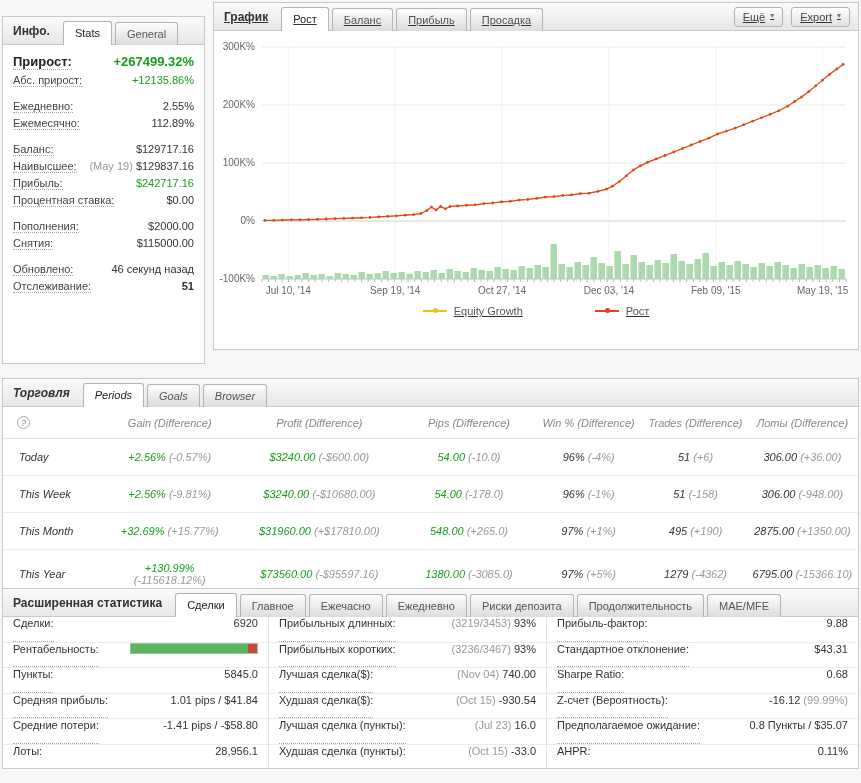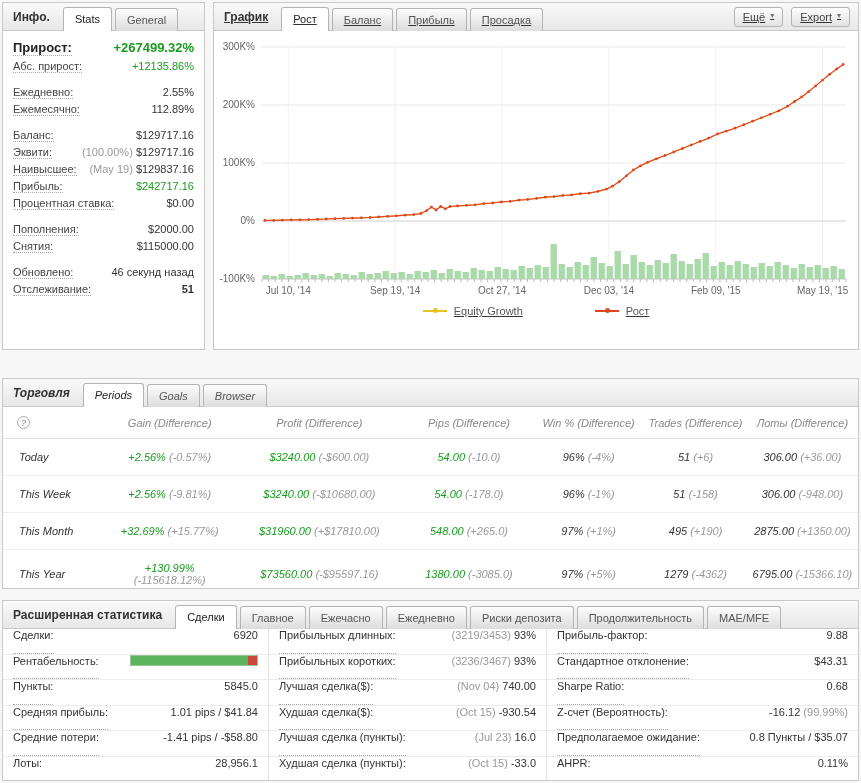--- a/index.html
+++ b/index.html
@@ -12,21 +12,21 @@
   .panel-title { font-weight:bold; font-size:12px; color:#333; align-self:center; margin:0 10px 0 2px; white-space:nowrap; }
   .tab { padding:5px 11px 5px; background:linear-gradient(#fdfdfd,#dcdcdc); border:1px solid #b4b4b4; border-bottom:none;
     border-radius:3px 3px 0 0; color:#555; cursor:pointer; margin-bottom:-1px; position:relative; white-space:nowrap; }
   .tab.active { background:#fff; color:#222; z-index:2; padding-bottom:6px; }
   .hspacer { flex:1; }
   .hbtn { align-self:center; display:flex; gap:5px; padding:3px 8px; margin-left:5px;
     background:linear-gradient(#fefefe,#e2e2e2); border:1px solid #b4b4b4; border-radius:3px; color:#444; cursor:pointer; }
   .hbtn .arr { font-size:8px; color:#777; }
 
   
-  .info-panel { left:2px; top:2px; width:203px; height:348px; }
+  .info-panel { left:2px; top:16px; width:203px; height:348px; }
   .info-body { padding:7px 0 0 0; }
   .irow { display:flex; justify-content:space-between; align-items:baseline; padding:2px 10px; }
   .irow .lbl { color:#444; border-bottom:1px dotted #a8a8a8; white-space:nowrap; }
   .irow .val { text-align:right; white-space:nowrap; }
   .irow.big { font-size:13px; font-weight:bold; }
   .irow.big .lbl { color:#222; }
   .green { color:#189c1d; }
   .gray { color:#999; }
   .bold { font-weight:bold; }
   .isp { height:9px; }
@@ -45,21 +45,21 @@
   .trade-panel { left:2px; top:378px; width:857px; height:211px;font-style:italic; }
   .trade-table { width:100%; border-collapse:collapse; table-layout:fixed; }
   .trade-table th { font-weight:normal; color:#888; padding:9px 4px; text-align:center; border-bottom:1px solid #e2e2e2; }
   .trade-table td { text-align:center; padding:12px 4px; border-bottom:1px solid #ededed; }
   .trade-table tr:last-child td { border-bottom:none; }
   .trade-table .period { text-align:left; padding-left:16px; color:#333; }
   .help { display:inline-block; width:13px; height:13px; line-height:13px; border:1px solid #aaa; border-radius:50%;
     color:#888; font-size:9px; text-align:center; cursor:pointer; }
 
   
-  .stats-panel { left:2px; top:600px; width:857px; height:181px; overflow:hidden; }
+  .stats-panel { left:2px; top:588px; width:857px; height:181px; overflow:hidden; }
   .stats-grid { display:flex; align-items:stretch; }
   .scol { display:flex; flex-direction:column; }
   .scol1 { width:266px; border-right:1px solid #e3e3e3; }
   .scol2 { width:278px; border-right:1px solid #e3e3e3; }
   .scol3 { width:311px; }
   .srow { display:flex; justify-content:space-between; padding:0 10px; height:25.5px; border-bottom:1px solid #ececec; }
   .srow .lbl { color:#333; border-bottom:1px dotted #a8a8a8; white-space:nowrap; }
   .srow .val { white-space:nowrap; text-align:right; }
   .bar { display:flex; width:128px; height:11px; border:1px solid #9bc49b; }
   .bar > div { height:100%; }
@@ -90,24 +90,20 @@
         <span class="val">2.55%</span>
       </div>
       <div class="irow">
         <span class="lbl">Ежемесячно:</span>
         <span class="val">112.89%</span>
       </div>
       <div class="isp"></div>
       <div class="irow">
         <span class="lbl">Баланс:</span>
         <span class="val">$129717.16</span>
-      </div>
-      <div class="irow">
-        <span class="lbl">Эквити:</span>
-        <span class="val"><span class="gray">(100.00%)</span> <span>$129717.16</span></span>
       </div>
       <div class="irow">
         <span class="lbl">Наивысшее:</span>
         <span class="val"><span class="gray">(May 19)</span> <span>$129837.16</span></span>
       </div>
       <div class="irow">
         <span class="lbl">Прибыль:</span>
         <span class="val green">$242717.16</span>
       </div>
       <div class="irow">

